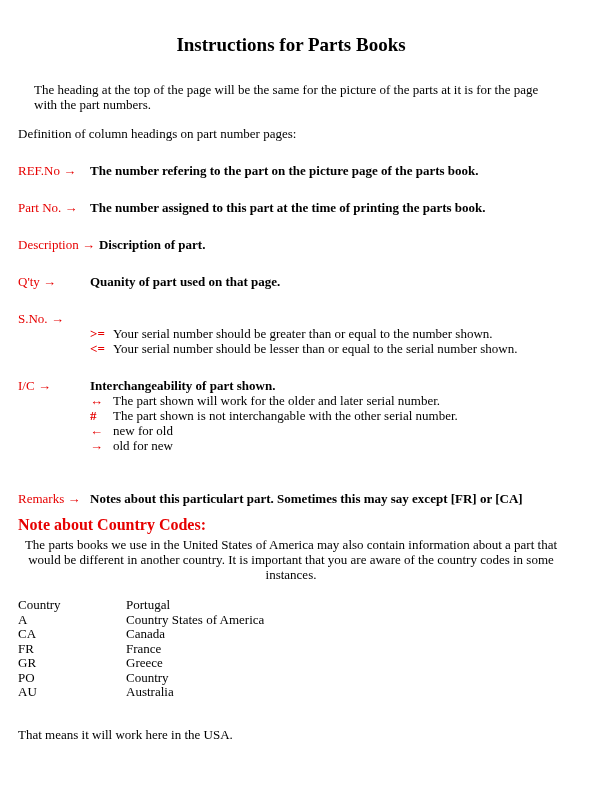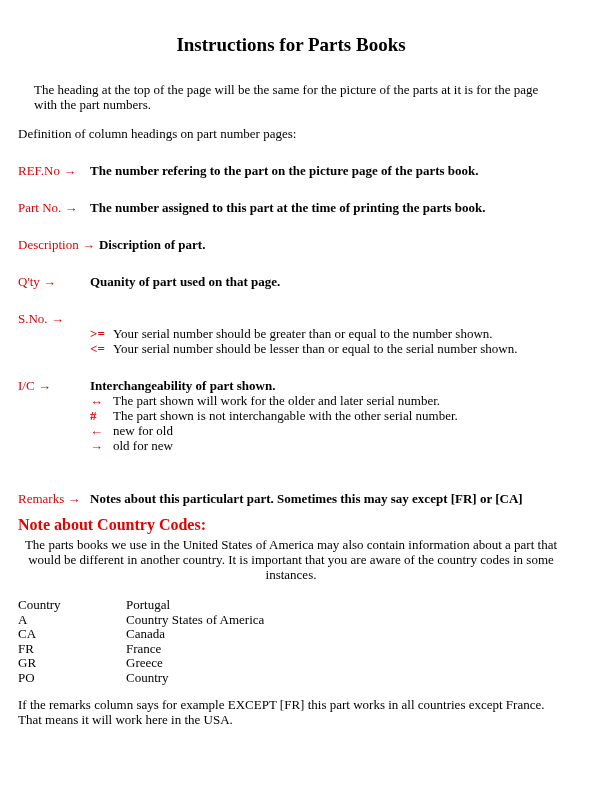--- a/index.html
+++ b/index.html
@@ -121,20 +121,24 @@
       <span class="country-name">France</span>
     </div>
     <div class="country-row">
       <span class="country-sym">GR</span>
       <span class="country-name">Greece</span>
     </div>
     <div class="country-row">
       <span class="country-sym">PO</span>
       <span class="country-name">Country</span>
     </div>
+    <div class="country-row">
+      <span class="country-sym">AU</span>
+      <span class="country-name">Australia</span>
+    </div>
   </div>
 
   <p class="para footer-para">
-    <span>If the remarks column says for example EXCEPT [FR] this part works in all countries except France.</span><br>
+    <br>
     <span>That means it will work here in the USA.</span>
   </p>
 
 </div>
 
 </body></html>

